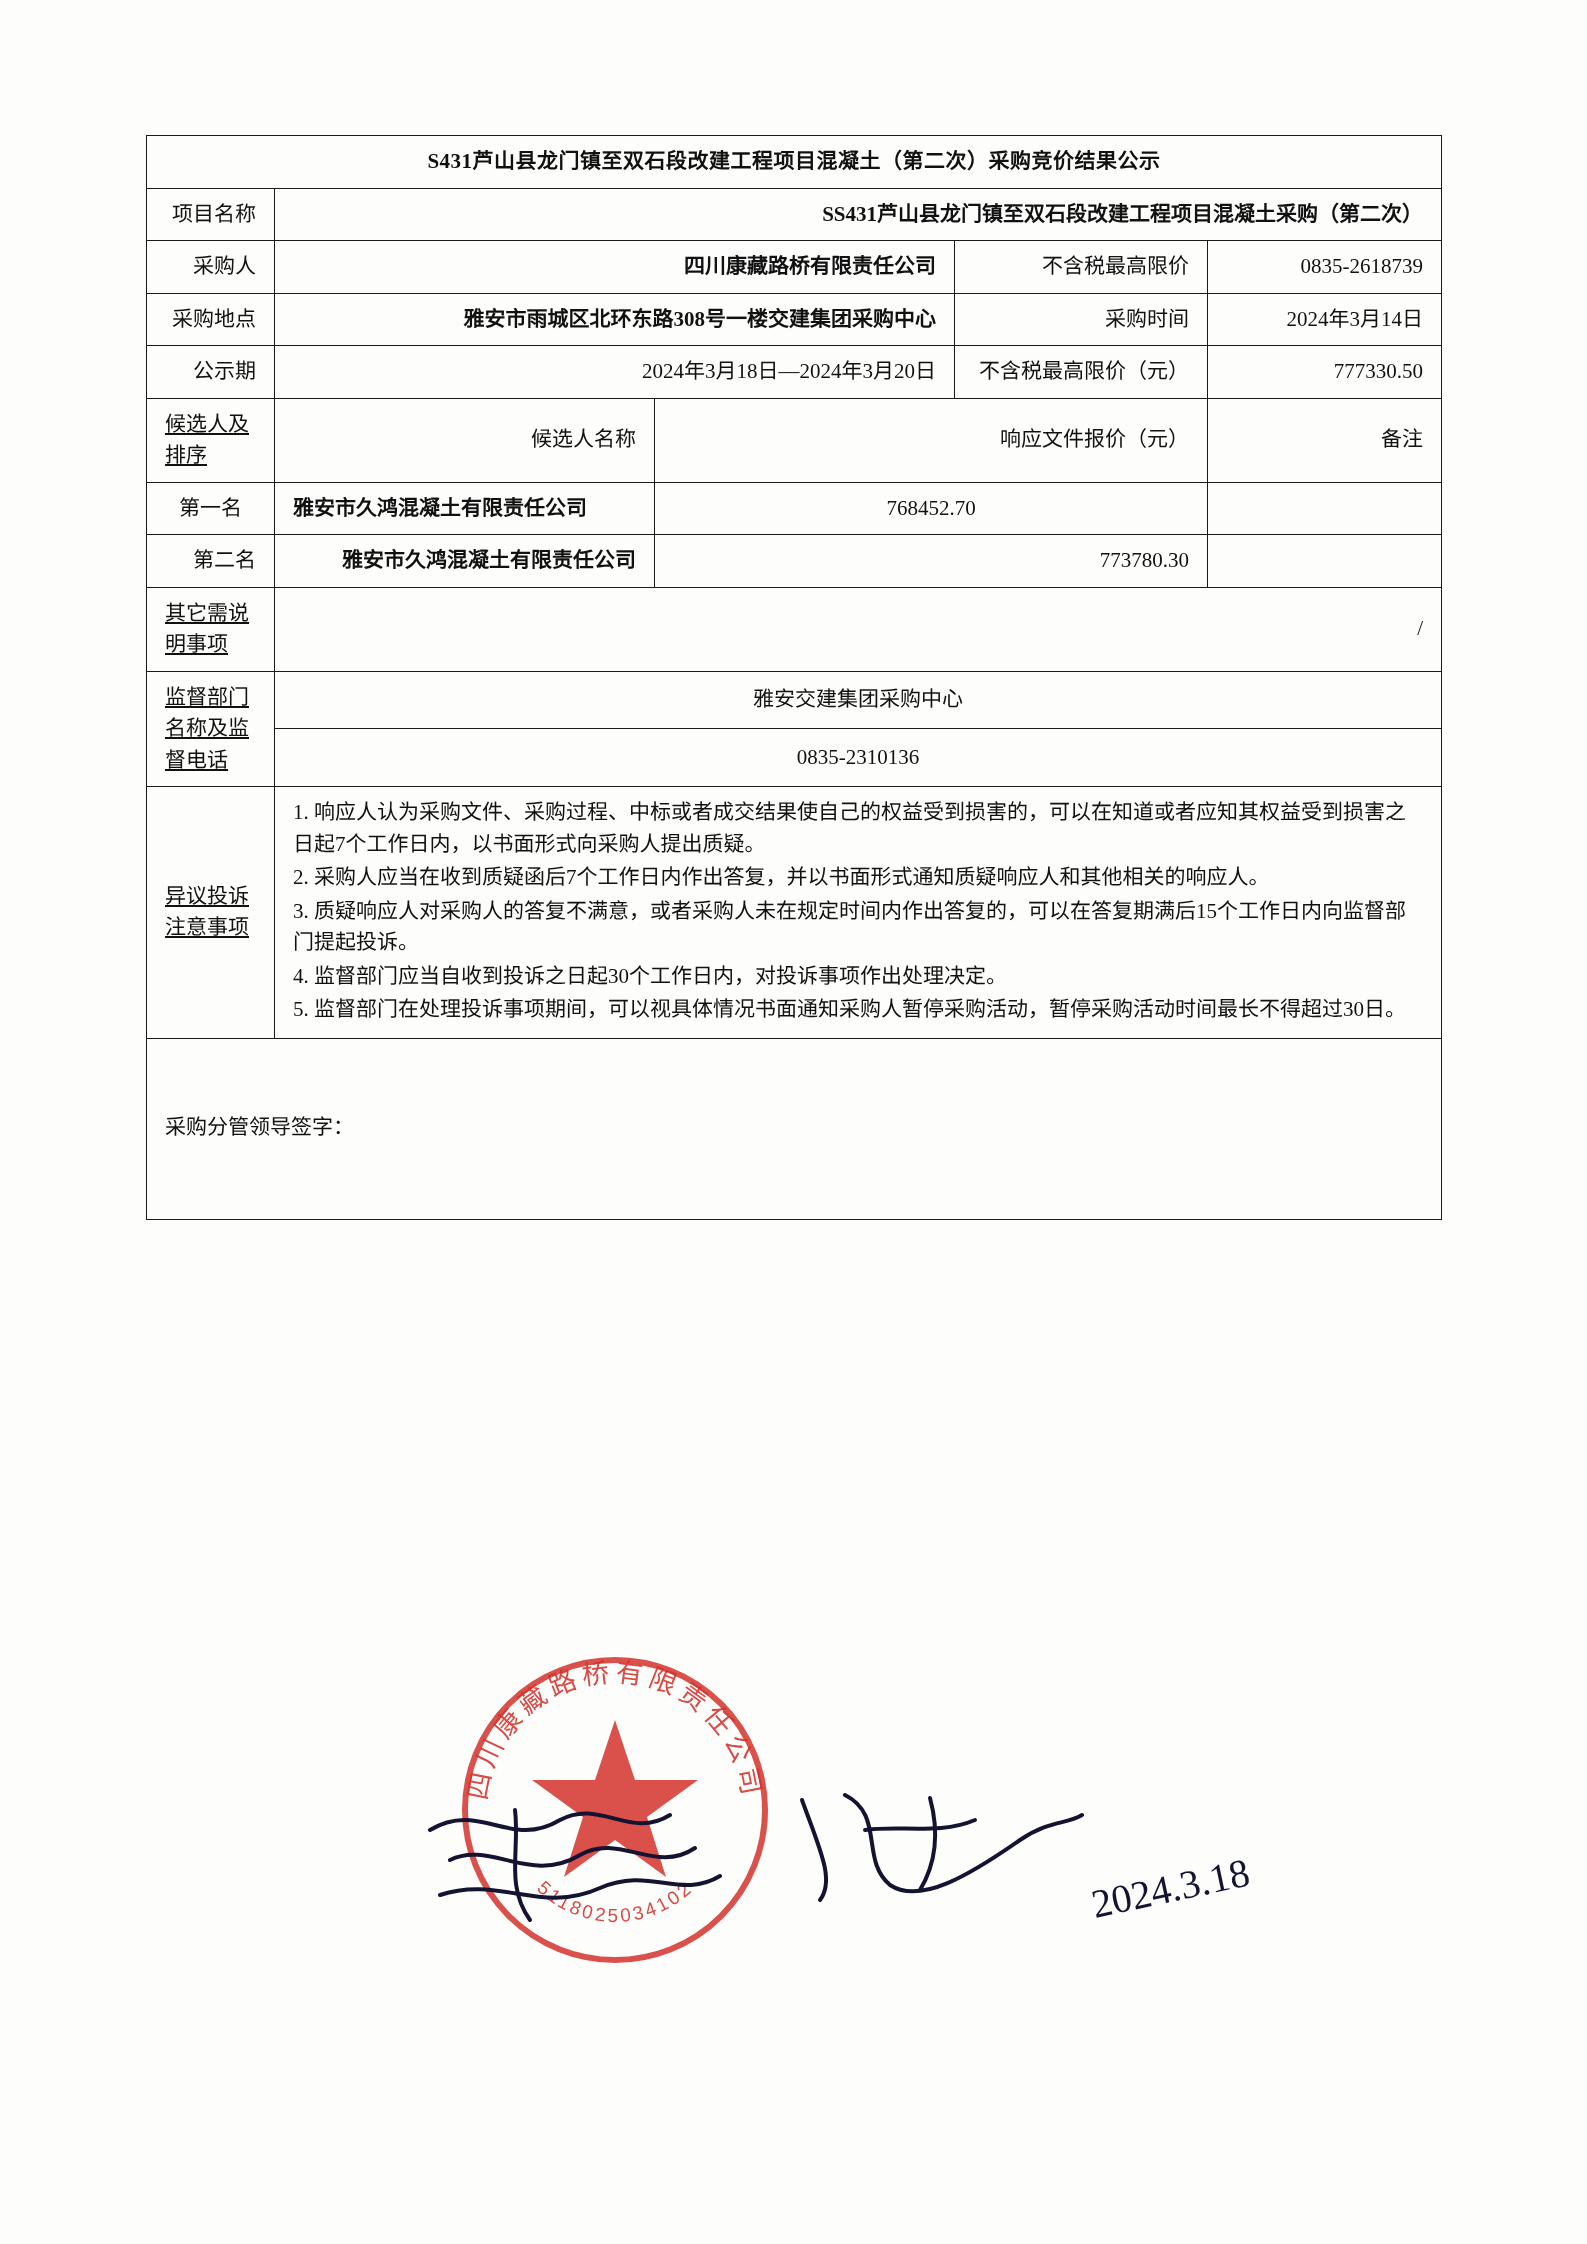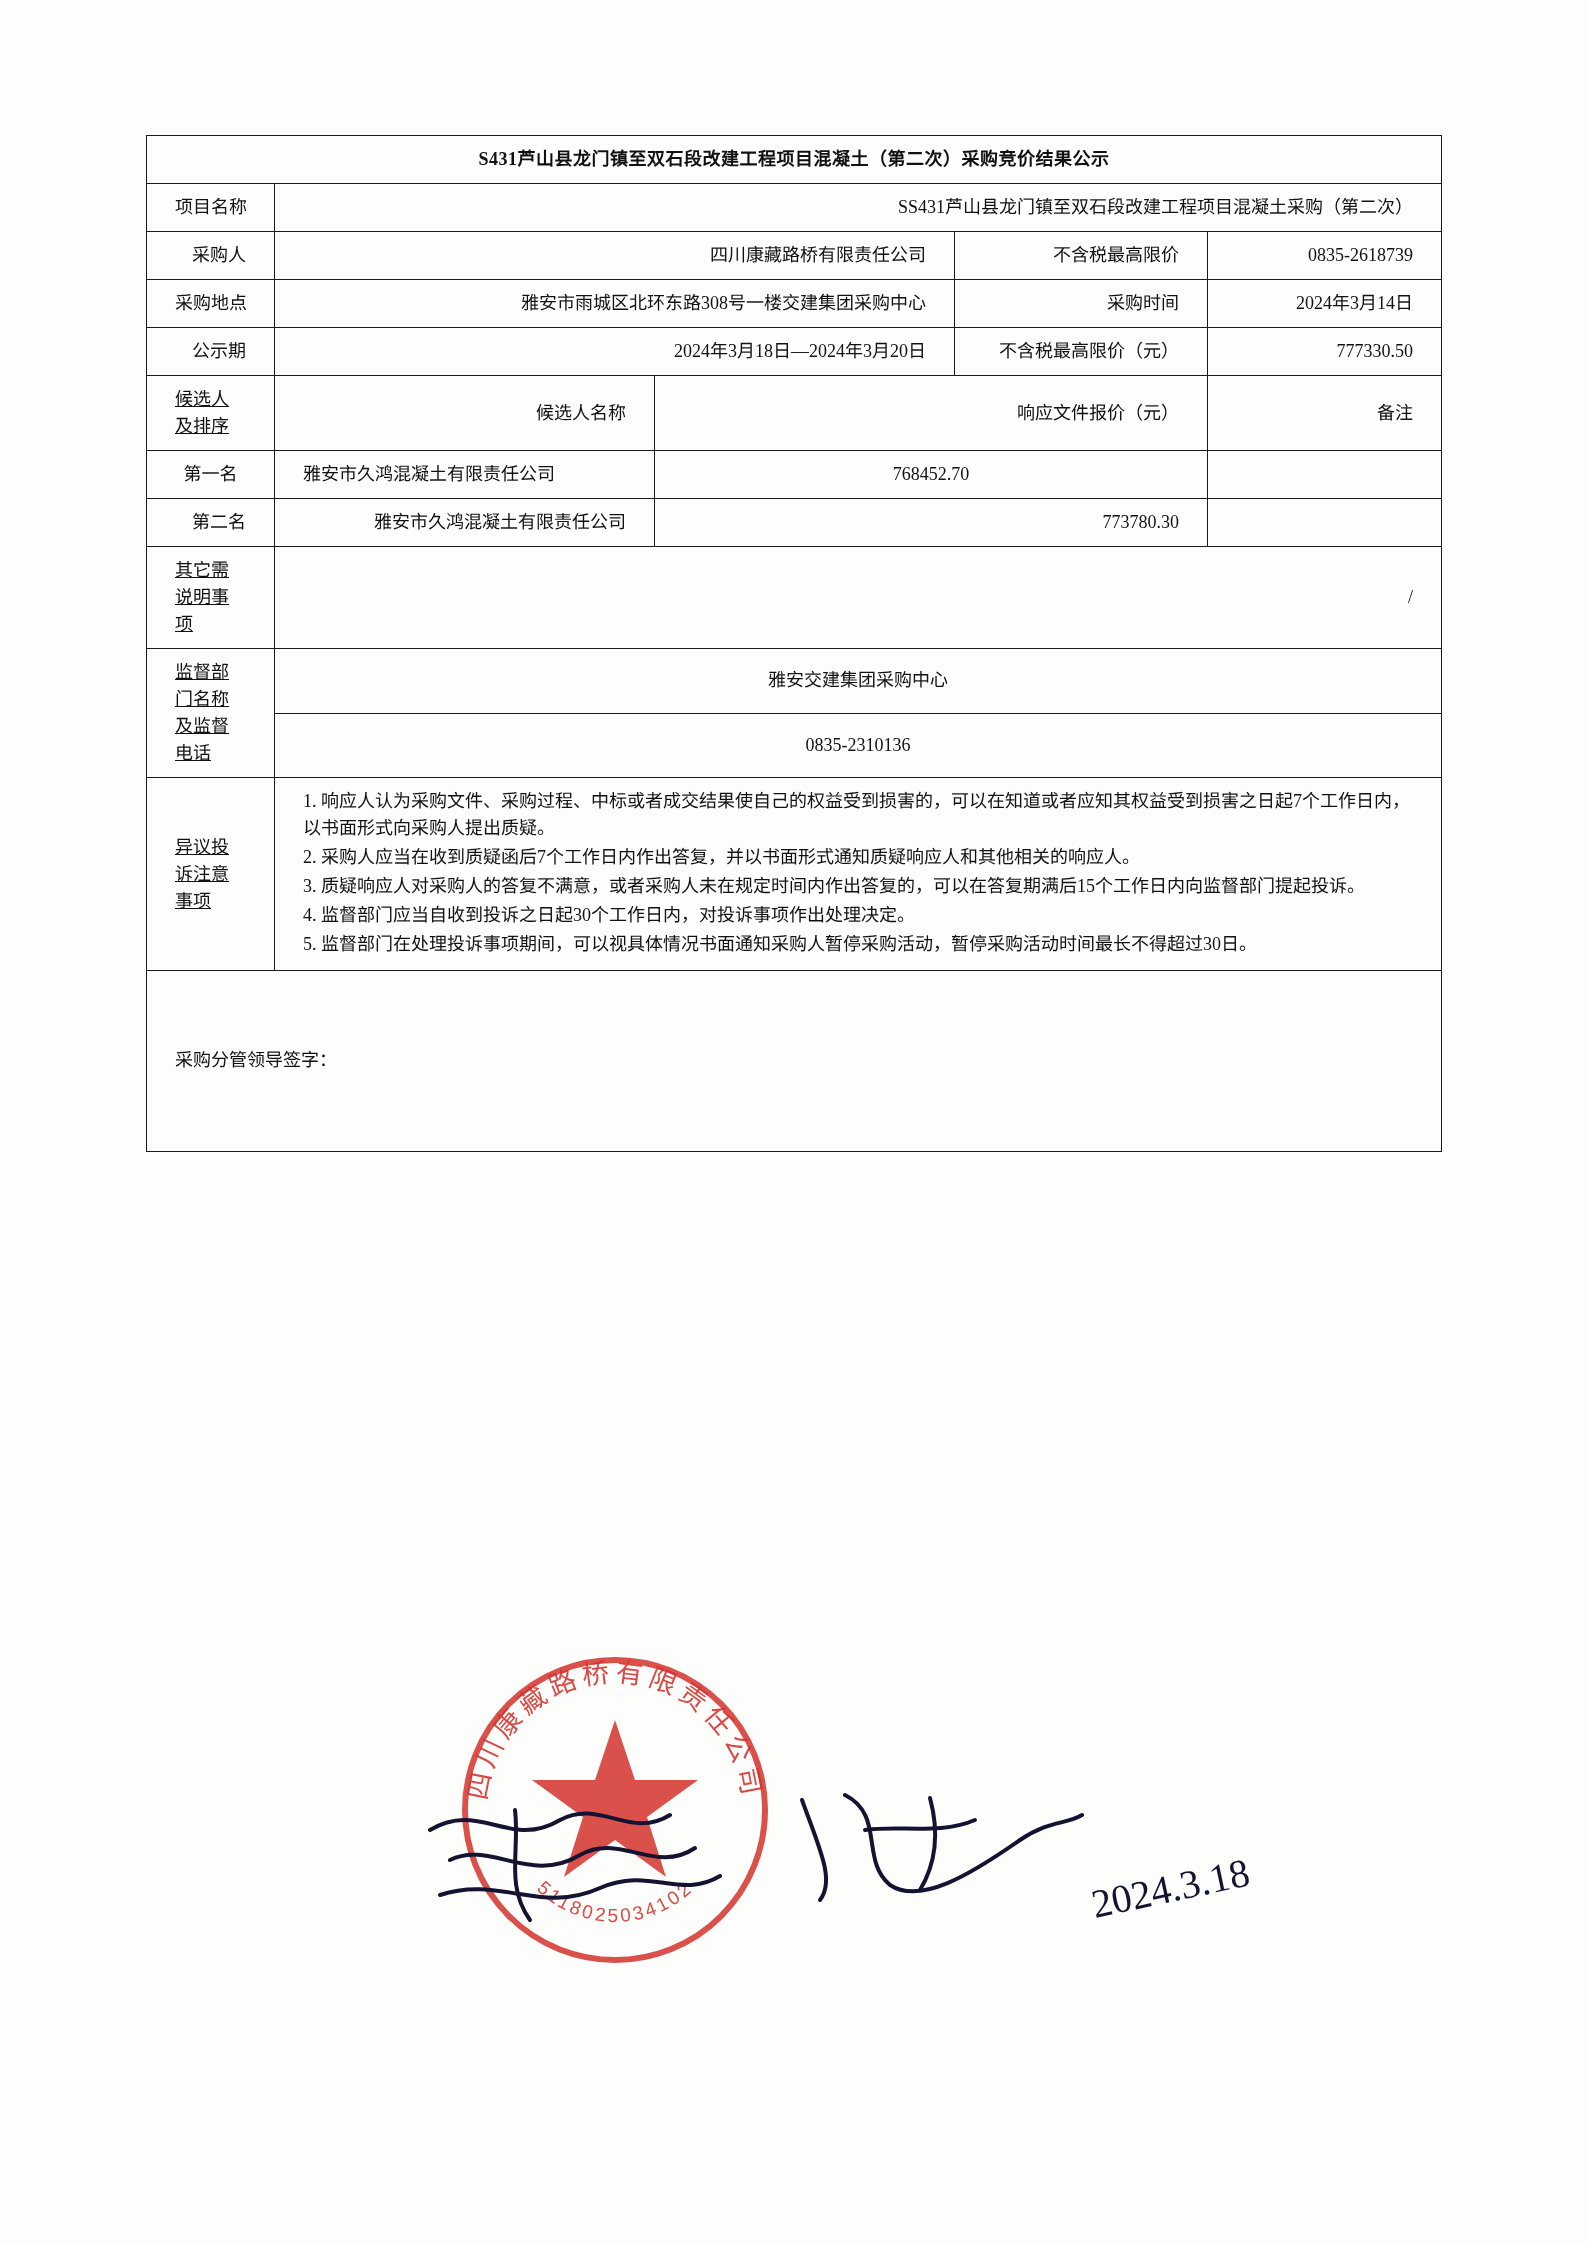--- a/index.html
+++ b/index.html
@@ -27,42 +27,42 @@
   .doc-table {
     position: absolute;
     left: 146px;
     top: 135px;
     width: 1295px;
     border-collapse: collapse;
     table-layout: fixed;
   }
   .doc-table td {
     border: 1.5px solid #1a1a1a;
-    padding: 10px 28px;
-    font-size: 18px;
+    padding: 10px 18px;
+    font-size: 21px;
     line-height: 1.5;
     vertical-align: middle;
   }
 
   .title-cell {
     text-align: center;
     font-size: 30px;
     font-weight: bold;
     line-height: 1.5;
     padding: 26px 40px 28px 40px;
     letter-spacing: 0.5px;
   }
 
   .label {
     text-align: left;
     padding-left: 16px;
     white-space: nowrap;
   }
   .center { text-align: center; }
-  .left { text-align: left; padding-left: 16px; }
+  .left { text-align: left; padding-left: 16px; font-weight: bold; }
 
   .h-pad { padding-top: 24px; padding-bottom: 24px; text-align: right; }
 
   .notes-cell {
     font-size: 21px;
     line-height: 1.62;
     text-align: left;
     padding: 18px 22px 18px 18px;
   }
   .notes-cell p {

